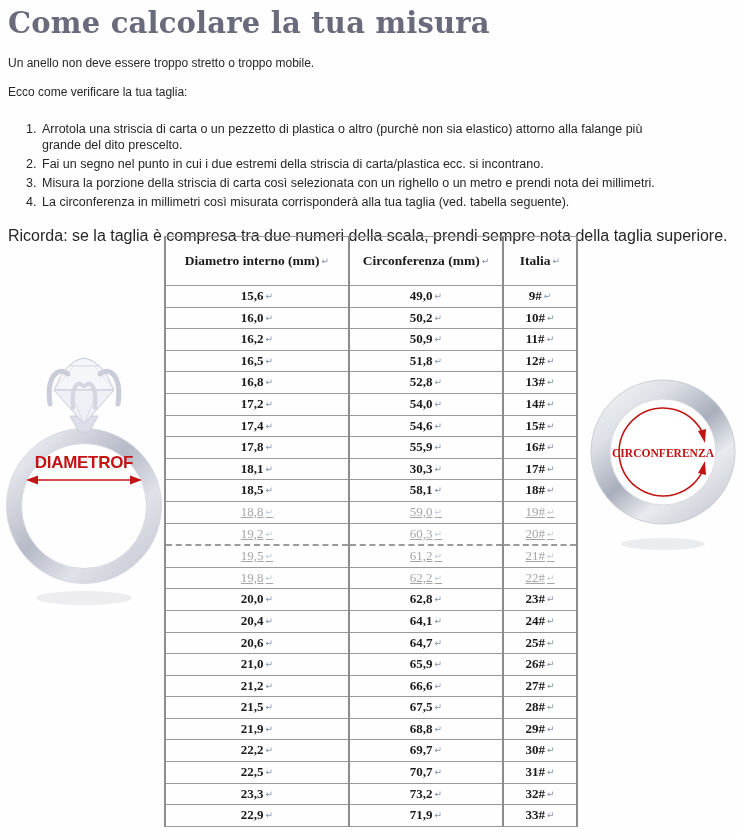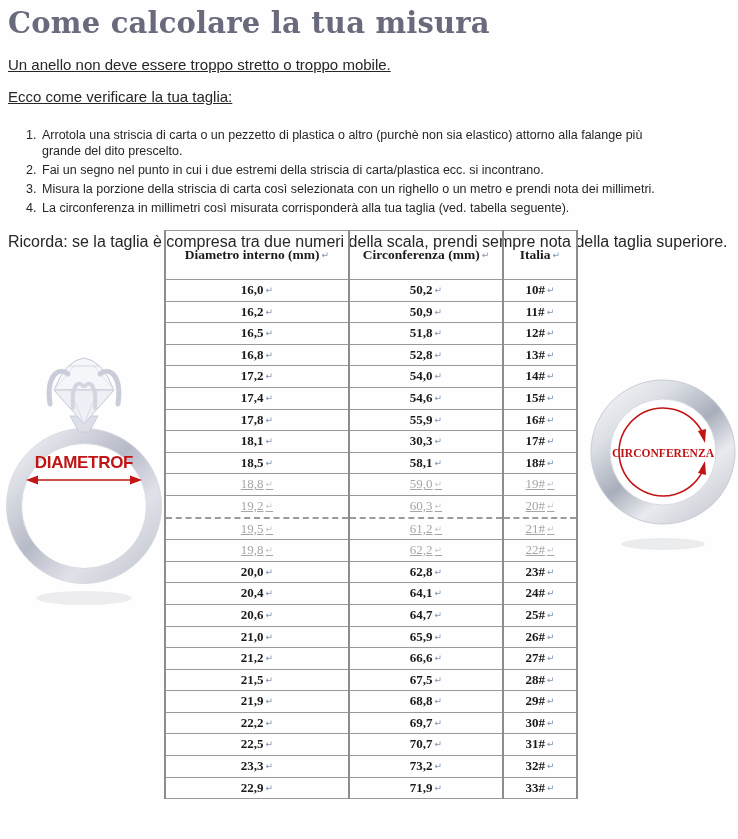--- a/index.html
+++ b/index.html
@@ -12,29 +12,29 @@
   body{
     width:738px;height:839px;position:relative;overflow:hidden;
     background:#fefefe;color:#262626;
     font-family:"Liberation Sans",sans-serif;
   }
   .page-title{
     font-family:"DejaVu Serif","Liberation Serif",serif;
     font-size:29px;font-weight:bold;color:var(--title-color);
     margin:6px 0 16px 8px;letter-spacing:.2px;
   }
-  .intro{font-size:15px;margin:0 0 15px 8px;text-decoration:underline;}
+  .intro{font-size:12px;margin:0 0 15px 8px;}
   ol.steps{font-size:12.5px;margin:22px 0 0 0;}
   ol.steps li{margin-bottom:3px;line-height:16px;padding-left:2px;max-width:618px;}
   .note{font-size:16px;margin:17px 0 0 8px;}
 
   .figure-area{position:absolute;left:0;top:228px;width:738px;height:611px;}
 
   table.size-table{
-    position:absolute;left:164px;top:2px;border-collapse:collapse;table-layout:fixed;
+    position:absolute;left:164px;top:8px;border-collapse:collapse;table-layout:fixed;
     font-family:"Liberation Serif","DejaVu Serif",serif;
     border:1px solid var(--border);
   }
   .size-table th,.size-table td{
     border:1px solid #999;
     border-left:2px solid var(--border);
     border-right:2px solid var(--border);
     text-align:center;padding:0;white-space:nowrap;
   }
   .size-table th{height:48px;font-size:13.5px;font-weight:bold;color:#1a1a1a;}
@@ -117,20 +117,25 @@
       </colgroup>
     <thead>
       <tr>
         <th><span>Diametro interno (mm)</span><span class="ret">↵</span></th>
         <th><span>Circonferenza (mm)</span><span class="ret">↵</span></th>
         <th><span>Italia</span><span class="ret">↵</span></th>
       </tr>
     </thead>
     <tbody>
         <tr>
+          <td><span>15,6</span><span class="ret">↵</span></td>
+          <td><span>49,0</span><span class="ret">↵</span></td>
+          <td><span>9#</span><span class="ret">↵</span></td>
+        </tr>
+        <tr>
           <td><span>16,0</span><span class="ret">↵</span></td>
           <td><span>50,2</span><span class="ret">↵</span></td>
           <td><span>10#</span><span class="ret">↵</span></td>
         </tr>
         <tr>
           <td><span>16,2</span><span class="ret">↵</span></td>
           <td><span>50,9</span><span class="ret">↵</span></td>
           <td><span>11#</span><span class="ret">↵</span></td>
         </tr>
         <tr>

